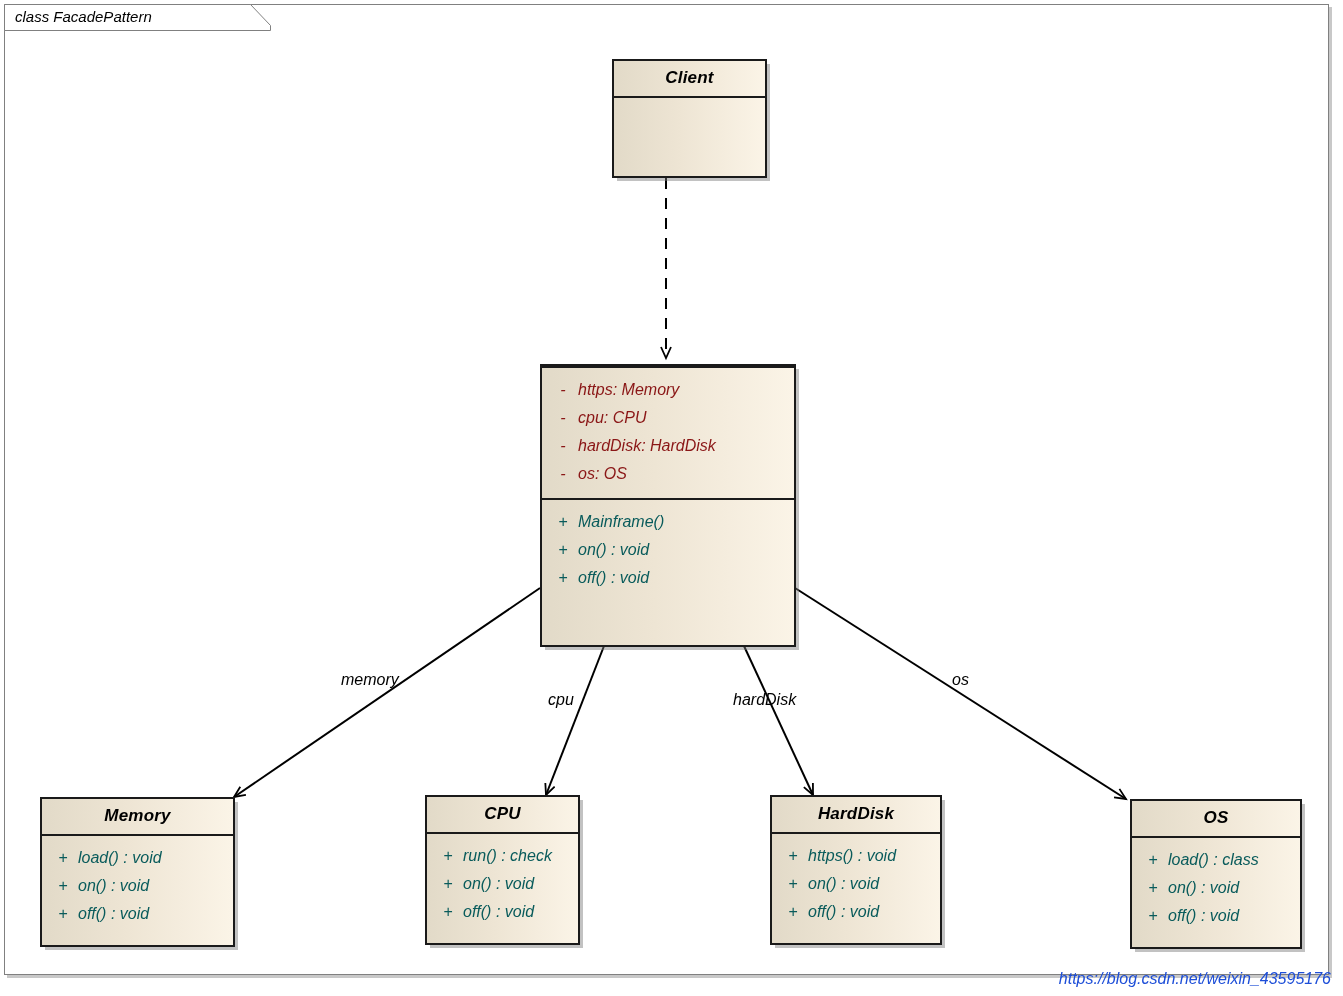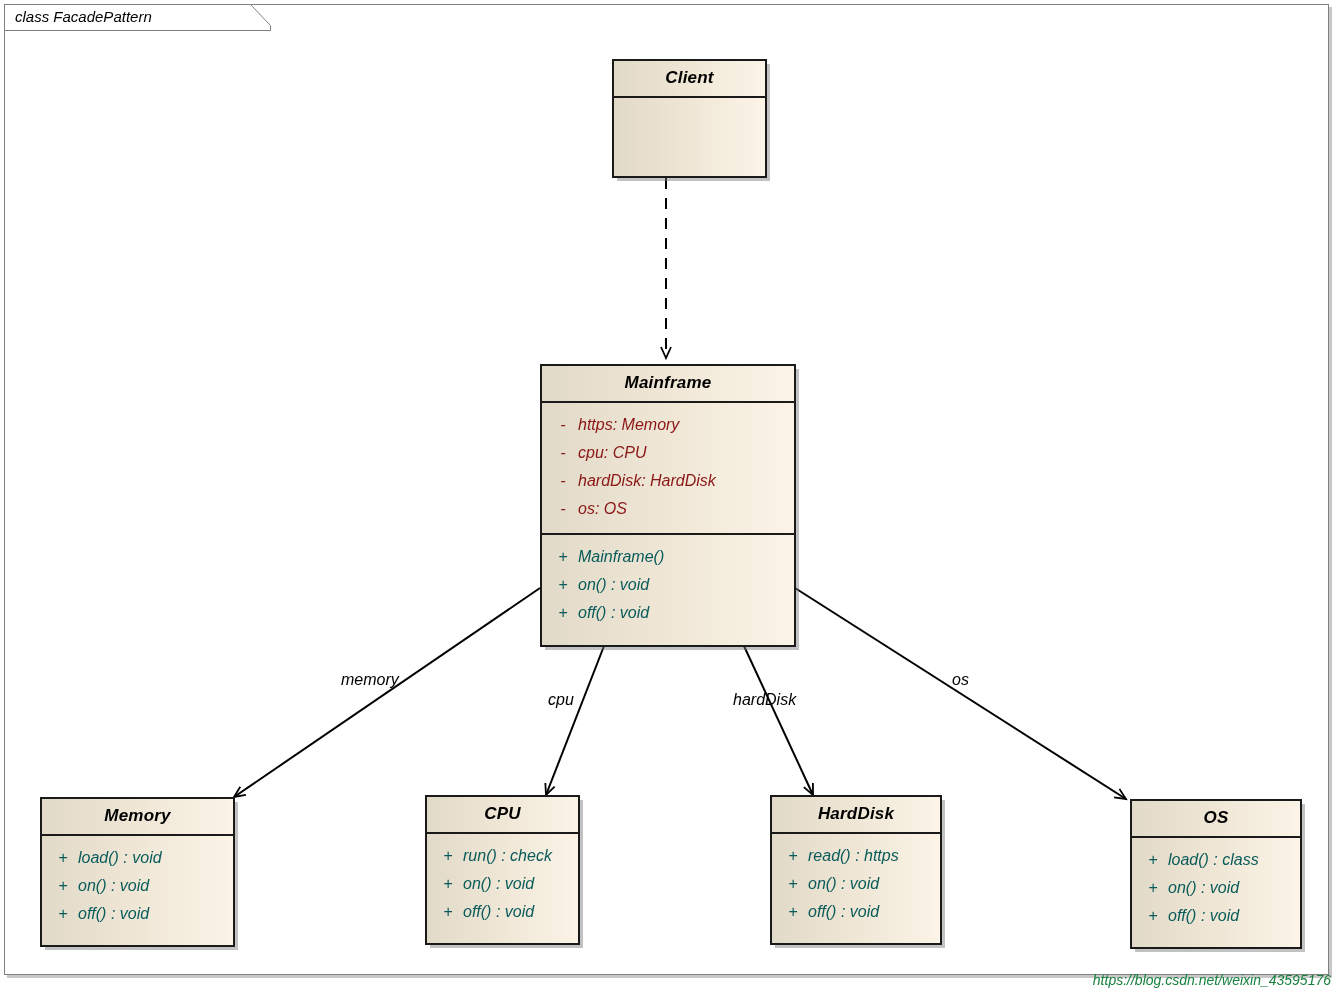--- a/index.html
+++ b/index.html
@@ -125,22 +125,22 @@
     white-space: nowrap;
     font-family: "Liberation Sans", sans-serif;
   }
 
   
   #watermark {
     position: absolute;
     right: 12px;
     bottom: 8px;
     z-index: 7;
-    font-size: 14px;
-    color: #15803d;
+    font-size: 16px;
+    color: #1d4ed8;
     white-space: nowrap;
     font-family: "Liberation Sans", sans-serif;
   }
 </style>
 </head>
 <body>
 
 <div id="canvas">
 
   <div id="frame"></div>
@@ -175,21 +175,20 @@
   <span class="edge-label" style="left:733px; top:691px;">hardDisk</span>
   <span class="edge-label" style="left:952px; top:671px;">os</span>
 
   <div class="uml-class" style="left:588px; top:59px; width:155px; height:119px;margin-left:24px;">
     <div class="uml-name">Client</div>
     <div class="uml-sep"></div>
     <div class="uml-compartment empty"></div>
   </div>
 
   <div class="uml-class" style="left:540px; top:364px; width:256px; height:283px;">
-    <div class="uml-name">Mainframe</div>
     <div class="uml-sep"></div>
     <div class="uml-compartment">
       <div class="uml-row attr-row">
         <span class="uml-vis">-</span>
         <span>https:  Memory</span>
       </div>
       <div class="uml-row attr-row">
         <span class="uml-vis">-</span>
         <span>cpu:  CPU</span>
       </div>
@@ -256,21 +255,21 @@
       </div>
     </div>
   </div>
 
   <div class="uml-class" style="left:770px; top:795px; width:172px; height:150px;">
     <div class="uml-name">HardDisk</div>
     <div class="uml-sep"></div>
     <div class="uml-compartment">
       <div class="uml-row meth-row">
         <span class="uml-vis">+</span>
-        <span>read() : https</span>
+        <span>https() : void</span>
       </div>
       <div class="uml-row meth-row">
         <span class="uml-vis">+</span>
         <span>on() : void</span>
       </div>
       <div class="uml-row meth-row">
         <span class="uml-vis">+</span>
         <span>off() : void</span>
       </div>
     </div>

